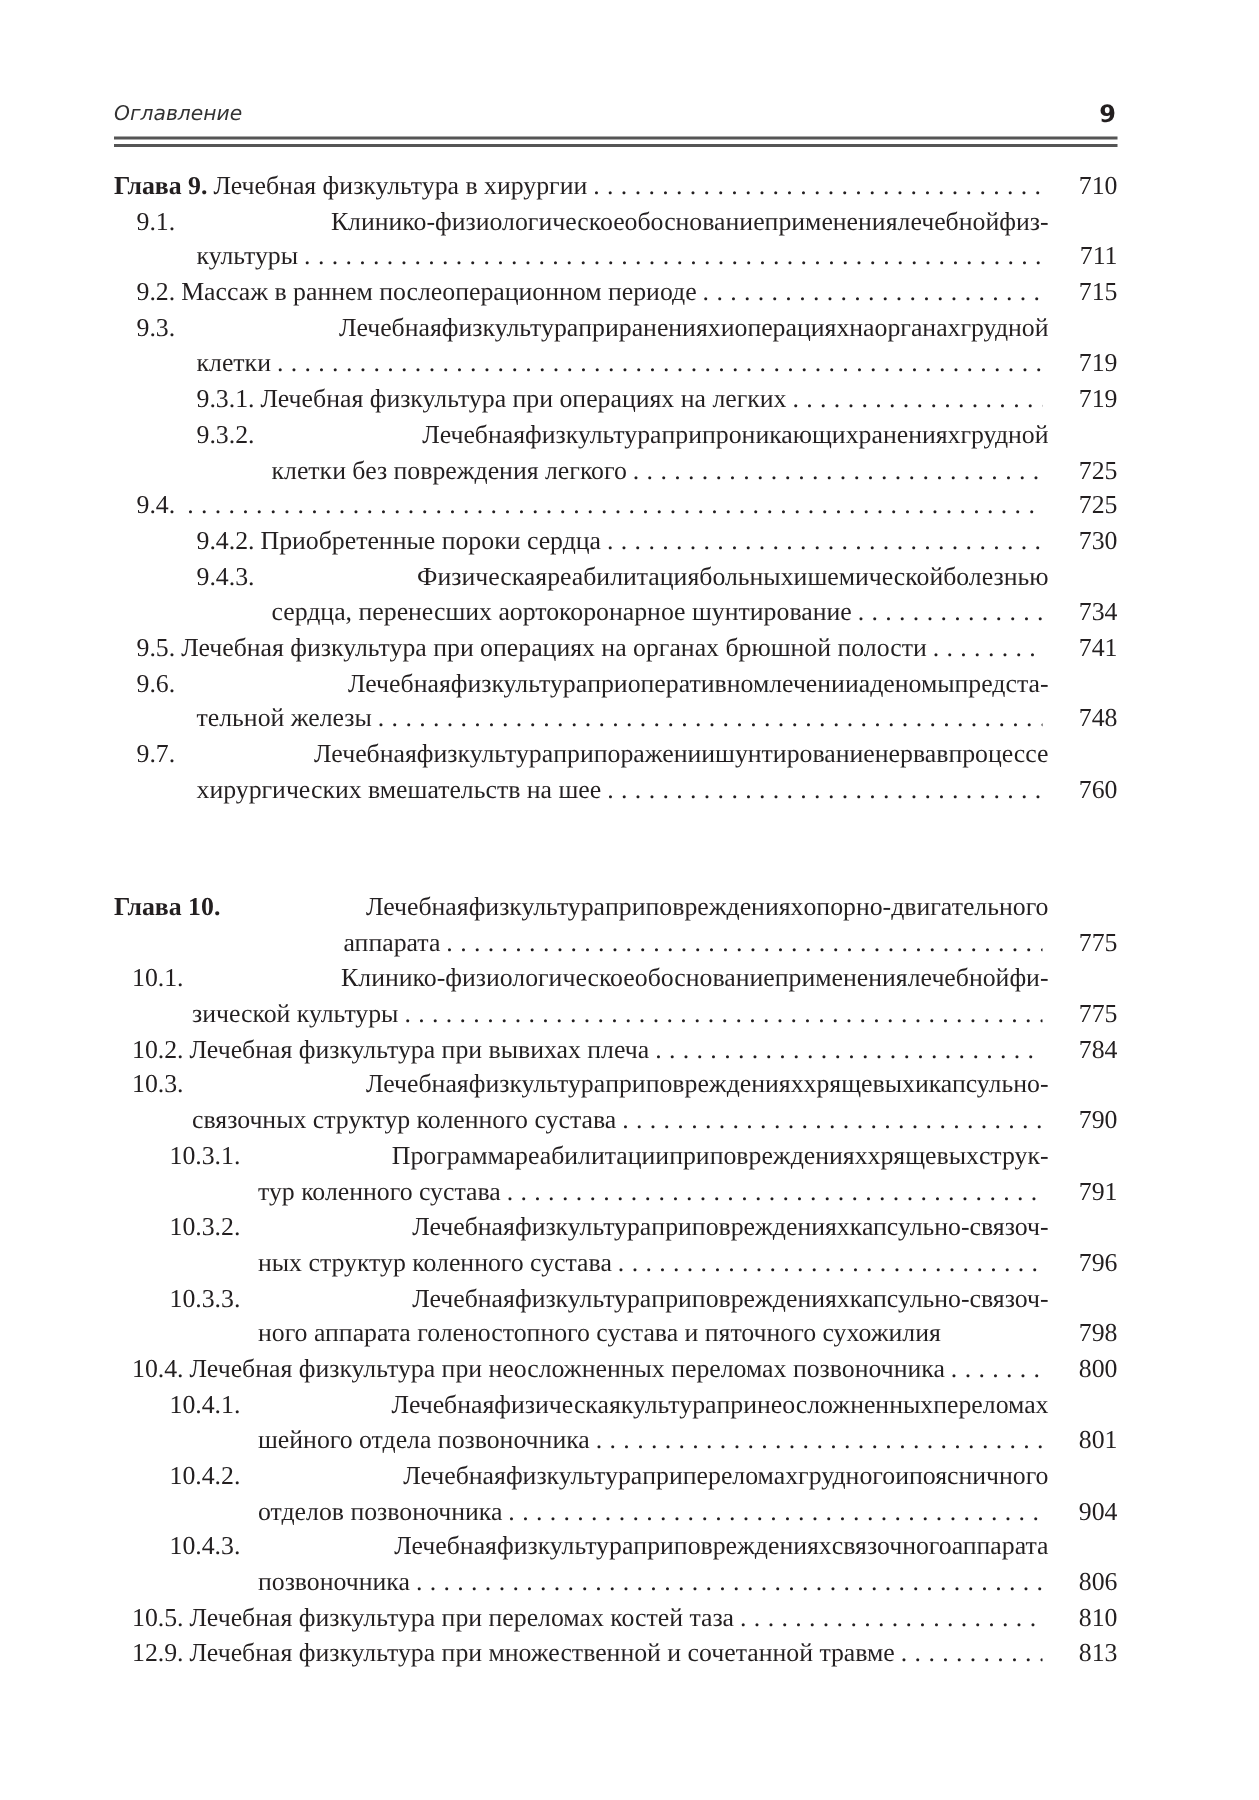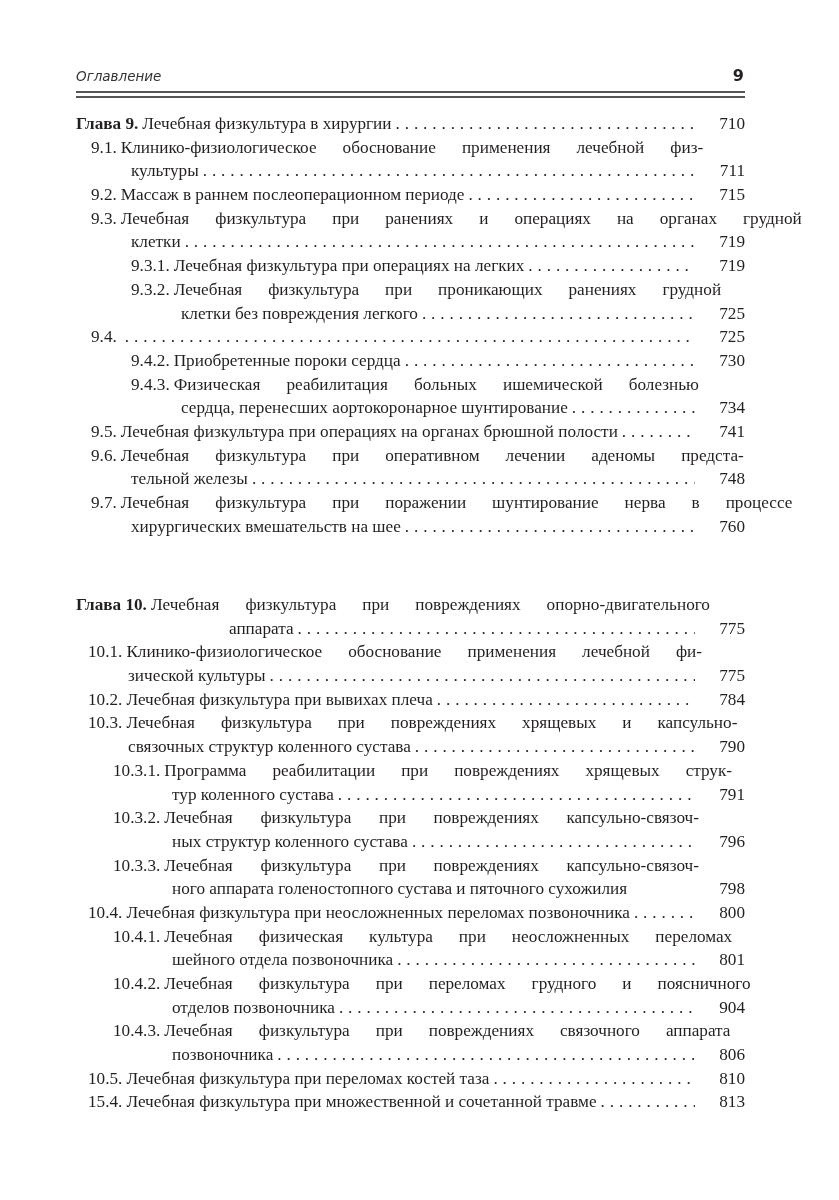--- a/index.html
+++ b/index.html
@@ -18,21 +18,21 @@
   .toc.ch9 { top: 112px; }
   .toc.ch10 { top: 593px; }
 
   
   .line { display: flex; white-space: nowrap; position: relative; height: 23.7px; }
   .line .txt { white-space: nowrap; }
   .line .dots { flex: 1 1 auto; overflow: hidden; white-space: nowrap; color: #231f20; margin: 0 6px 0 4px; }
   .line .dots::before { content: ". . . . . . . . . . . . . . . . . . . . . . . . . . . . . . . . . . . . . . . . . . . . . . . . . . . . . . . . . . . . . . . . . . . . . . . . . . . . . . . . . . . . . . . . . . . . . . . . . . ."; letter-spacing: 0.3px; }
   .line .page-no { flex: 0 0 44px; text-align: right; }
   .line .spacer { flex: 1 1 auto; }
-  .just { display: flex; justify-content: space-between; gap: 26px; }
+  .just { display: flex; justify-content: flex-end; }
   .just .w { white-space: nowrap; }
 </style>
 </head>
 <body>
 
 <div class="page">
   <div class="running-head">
     <span class="title">Оглавление</span>
     <span class="pagenum">9</span>
   </div>
@@ -331,19 +331,19 @@
         <span class="dots"></span>
         <span class="page-no">806</span>
       </div>
       <div class="line" style="padding-left: 12px;">
         <span class="num" style="margin-right: 4px;">10.5.</span>
         <span class="txt">Лечебная физкультура при переломах костей таза</span>
         <span class="dots"></span>
         <span class="page-no">810</span>
       </div>
       <div class="line" style="padding-left: 12px;">
-        <span class="num" style="margin-right: 4px;">15.4.</span>
+        <span class="num" style="margin-right: 4px;">12.9.</span>
         <span class="txt">Лечебная физкультура при множественной и сочетанной травме</span>
         <span class="dots"></span>
         <span class="page-no">813</span>
       </div>
     </div>
 </div>
 
 </body></html>

